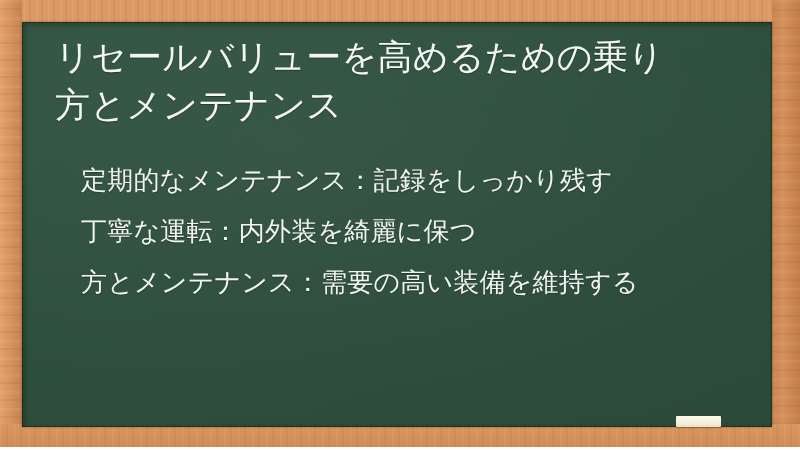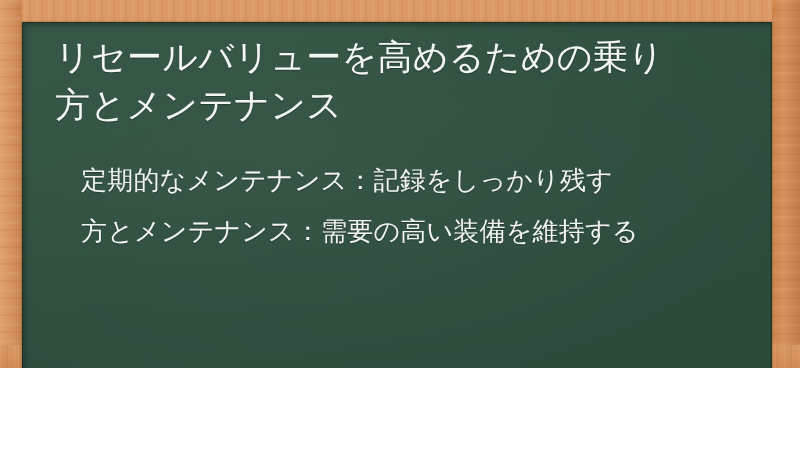--- a/index.html
+++ b/index.html
@@ -9,21 +9,21 @@
     background: #ffffff;
   }
   body {
     font-family: "Liberation Sans", "DejaVu Sans", sans-serif;
   }
 
   
   .slide {
     position: relative;
     width: 800px;
-    height: 368px;
+    height: 447px;
     overflow: hidden;
     background: #d4915d;
   }
 
   
   .frame {
     position: absolute;
     inset: 0;
     background:
       repeating-linear-gradient(90deg,
@@ -165,20 +165,21 @@
   <div class="frame-bottom-grain"></div>
 
   <div class="board">
     <div class="board-inner">
 
       <h1 class="title">リセールバリューを高めるための乗り
 方とメンテナンス</h1>
 
       <ul class="bullets">
         <li class="bullet-item">定期的なメンテナンス：記録をしっかり残す</li>
+        <li class="bullet-item">丁寧な運転：内外装を綺麗に保つ</li>
         <li class="bullet-item">方とメンテナンス：需要の高い装備を維持する</li>
       </ul>
 
     </div>
   </div>
 
   <div class="chalk-stick"></div>
 
 </div>
 

